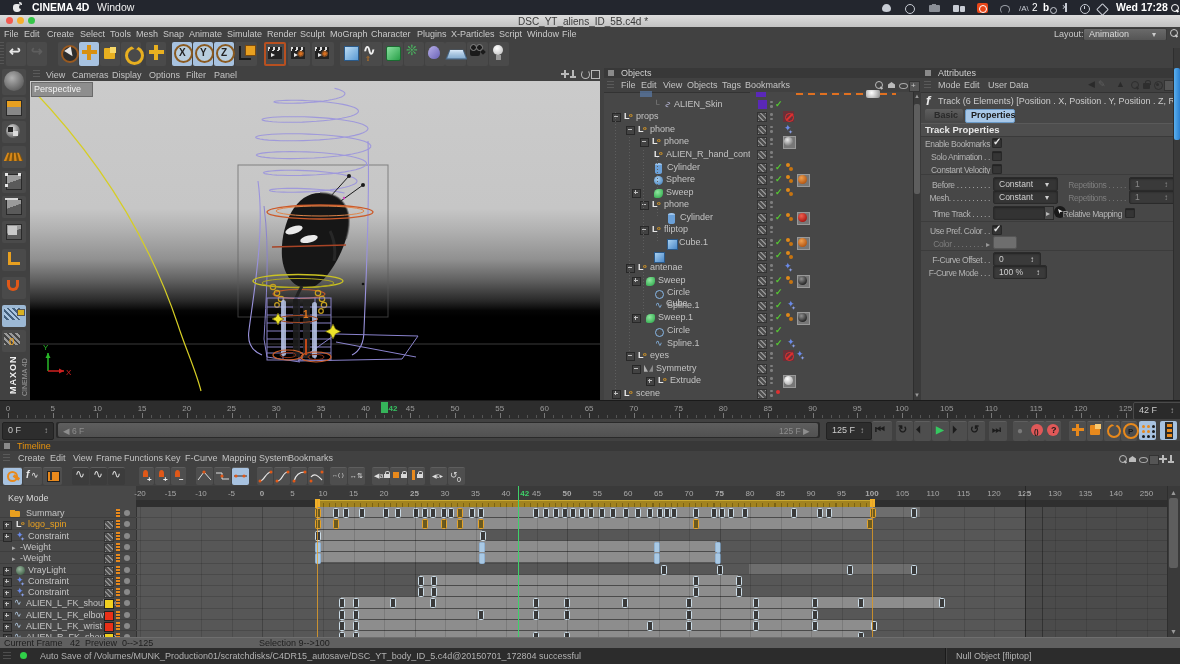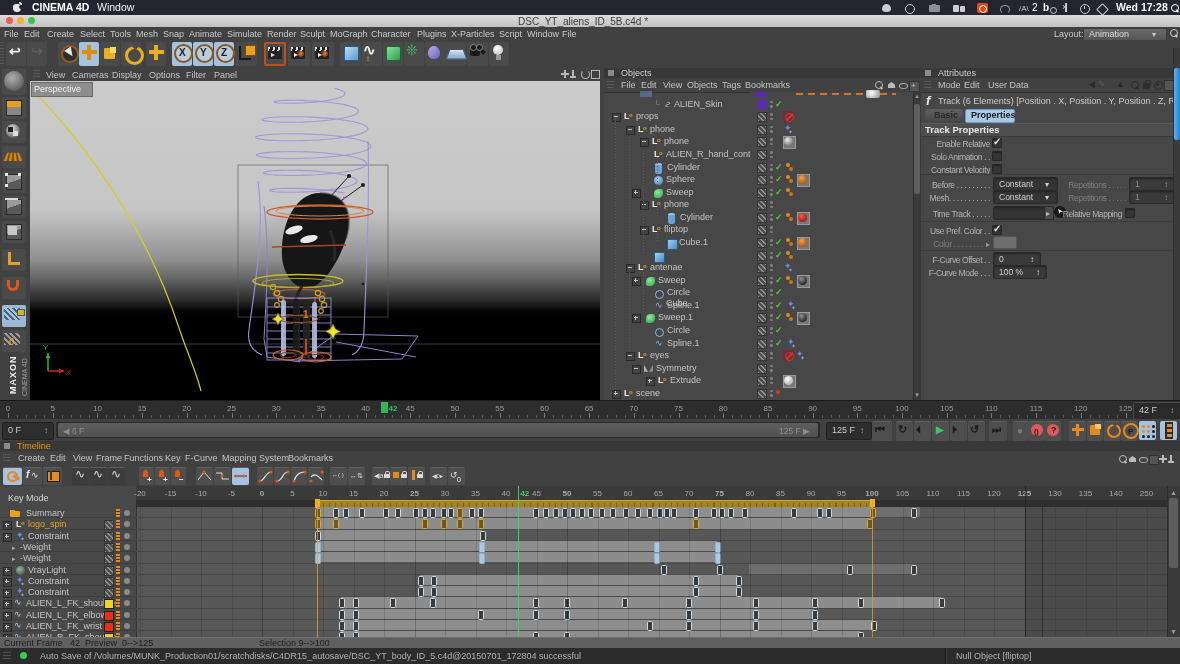--- a/index.html
+++ b/index.html
@@ -540,21 +540,21 @@
 <div class="a" style="left:1156px;top:83px;width:3px;height:3px;background:#2e2e2e;border-radius:50%;"></div>
 <div class="a" style="left:1164px;top:80px;width:9px;height:9px;background:#555;border:1px solid #333;"></div>
 <div class="a t" style="left:926px;top:95px;font-style:italic;font-size:13px;color:#e8e8e8;font-weight:bold;">f</div>
 <div class="a t" style="left:938px;top:96px;font-size:9px;line-height:10px;color:#ccc;">Track (6 Elements) [Position . X, Position . Y, Position . Z, Rotation . H, R</div>
 <div class="a" style="left:925px;top:109px;width:38px;height:12px;background:linear-gradient(#5e5e5e,#4a4a4a);border-radius:2px;"></div>
 <div class="a t" style="left:934px;top:110px;font-size:9px;color:#2a2a2a;font-weight:bold;">Basic</div>
 <div class="a" style="left:965px;top:109px;width:48px;height:12px;background:#a8c8e8;border:1px solid #6a9ac8;border-radius:2px;"></div>
 <div class="a t" style="left:971px;top:110px;font-size:9px;color:#1a1a1a;font-weight:bold;">Properties</div>
 <div class="a" style="left:921px;top:123px;width:259px;height:12px;background:#4e4e4e;border-top:1px solid #5a5a5a;border-bottom:1px solid #3a3a3a;"></div>
 <div class="a t" style="left:925px;top:124px;font-size:9.5px;color:#e8e8e8;font-weight:bold;">Track Properties</div>
-<div class="a t" style="left:860px;top:139px;width:130px;text-align:right;font-size:8.5px;letter-spacing:-0.4px;color:#b4b4b4;">Enable Relative</div>
+<div class="a t" style="left:860px;top:139px;width:130px;text-align:right;font-size:8.5px;letter-spacing:-0.4px;color:#b4b4b4;">Enable Bookmarks</div>
 <div class="chk" style="left:992px;top:138px;"></div>
 <div class="a t" style="left:993px;top:136px;font-size:10px;color:#e8e8e8;font-weight:bold;">✓</div>
 <div class="a t" style="left:860px;top:152px;width:130px;text-align:right;font-size:8.5px;letter-spacing:-0.4px;color:#b4b4b4;">Solo Animation . .</div>
 <div class="chk" style="left:992px;top:151px;"></div>
 <div class="a t" style="left:860px;top:165px;width:130px;text-align:right;font-size:8.5px;letter-spacing:-0.4px;color:#b4b4b4;">Constant Velocity</div>
 <div class="chk" style="left:992px;top:164px;"></div>
 <div class="a" style="left:921px;top:174px;width:259px;height:1px;background:#3c3c3c;"></div>
 <div class="a t" style="left:860px;top:180px;width:130px;text-align:right;font-size:8.5px;letter-spacing:-0.4px;color:#b4b4b4;">Before . . . . . . . . .</div>
 <div class="a" style="left:993px;top:177px;width:63px;height:12px;background:#353535;border:1px solid #2a2a2a;border-radius:2px;box-shadow:inset 0 1px 2px #222;"></div>
 <div class="a t" style="left:999px;top:179px;font-size:8.5px;color:#d0d0d0;">Constant</div>

